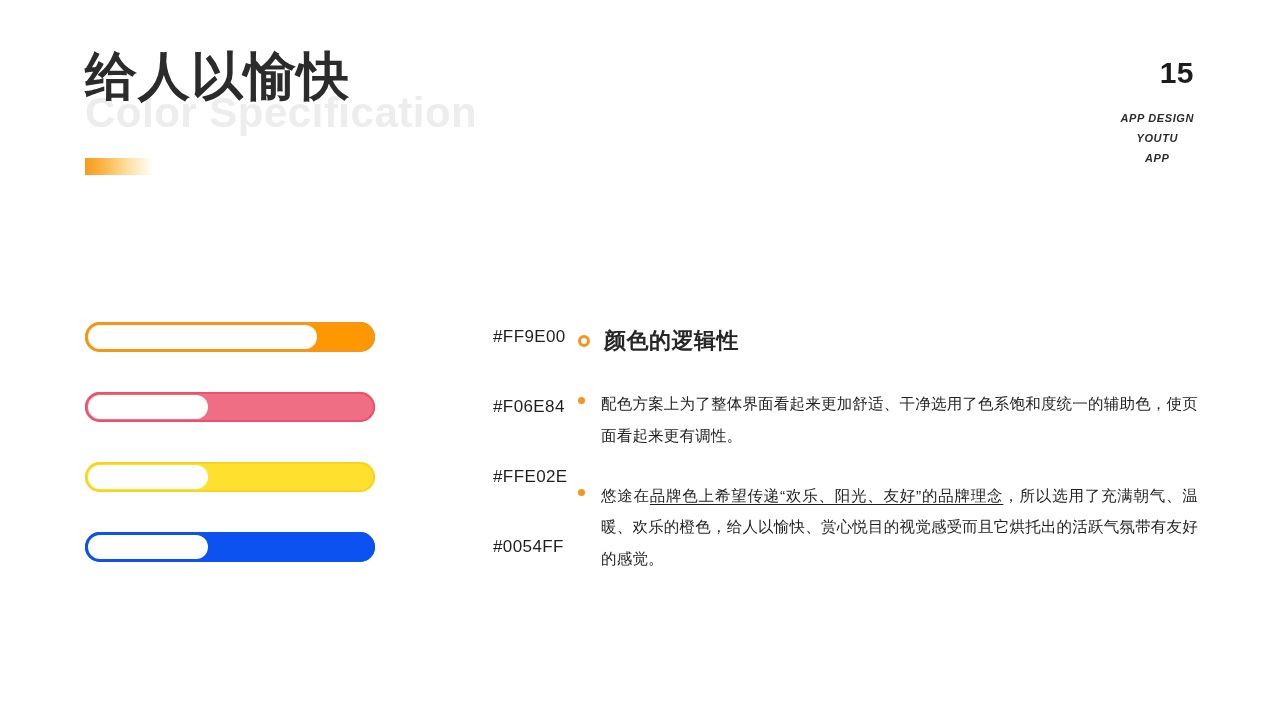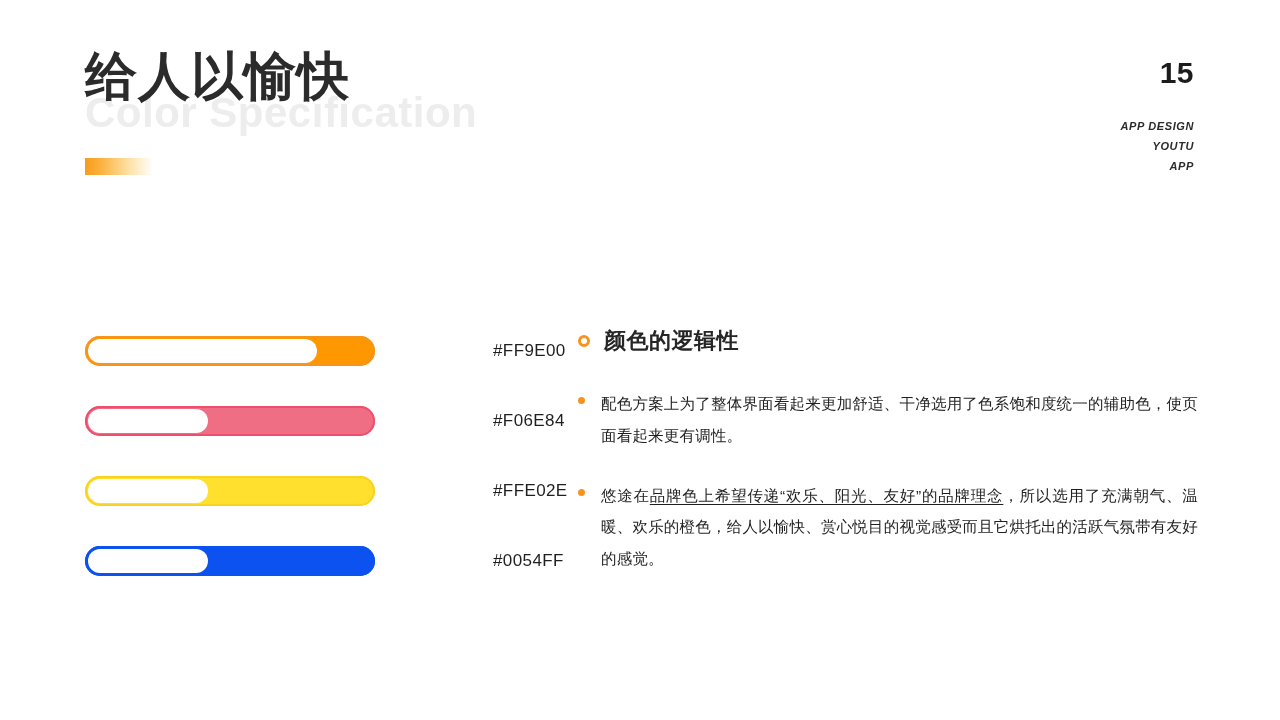--- a/index.html
+++ b/index.html
@@ -72,37 +72,38 @@
 
   .meta-number {
     font-size: 30px;
     font-weight: bold;
     color: #1c1c1c;
     line-height: 1;
     letter-spacing: 0.5px;
   }
 
   .meta-lines {
-    margin-top: 28px;
+    margin-top: 20px;
+    text-align: center;
   }
 
   .meta-line {
     font-size: 11px;
     font-style: italic;
     font-weight: bold;
     letter-spacing: 0.6px;
     color: #2b2b2b;
     line-height: 1.82;
   }
 
   
   .swatches {
     position: absolute;
     left: 85px;
-    top: 336px;
+    top: 322px;
   }
 
   .swatch-row {
     position: relative;
     height: 30px;
     margin-bottom: 40px;
     display: flex;
     align-items: center;
   }
 

